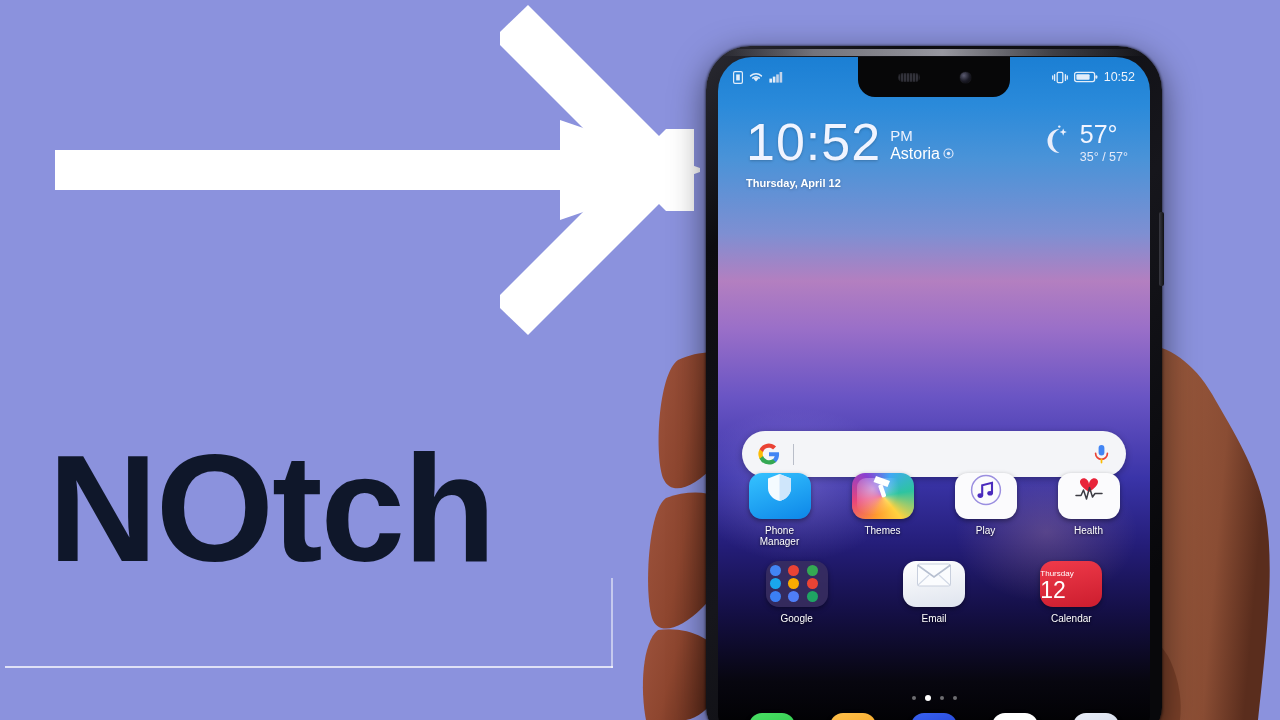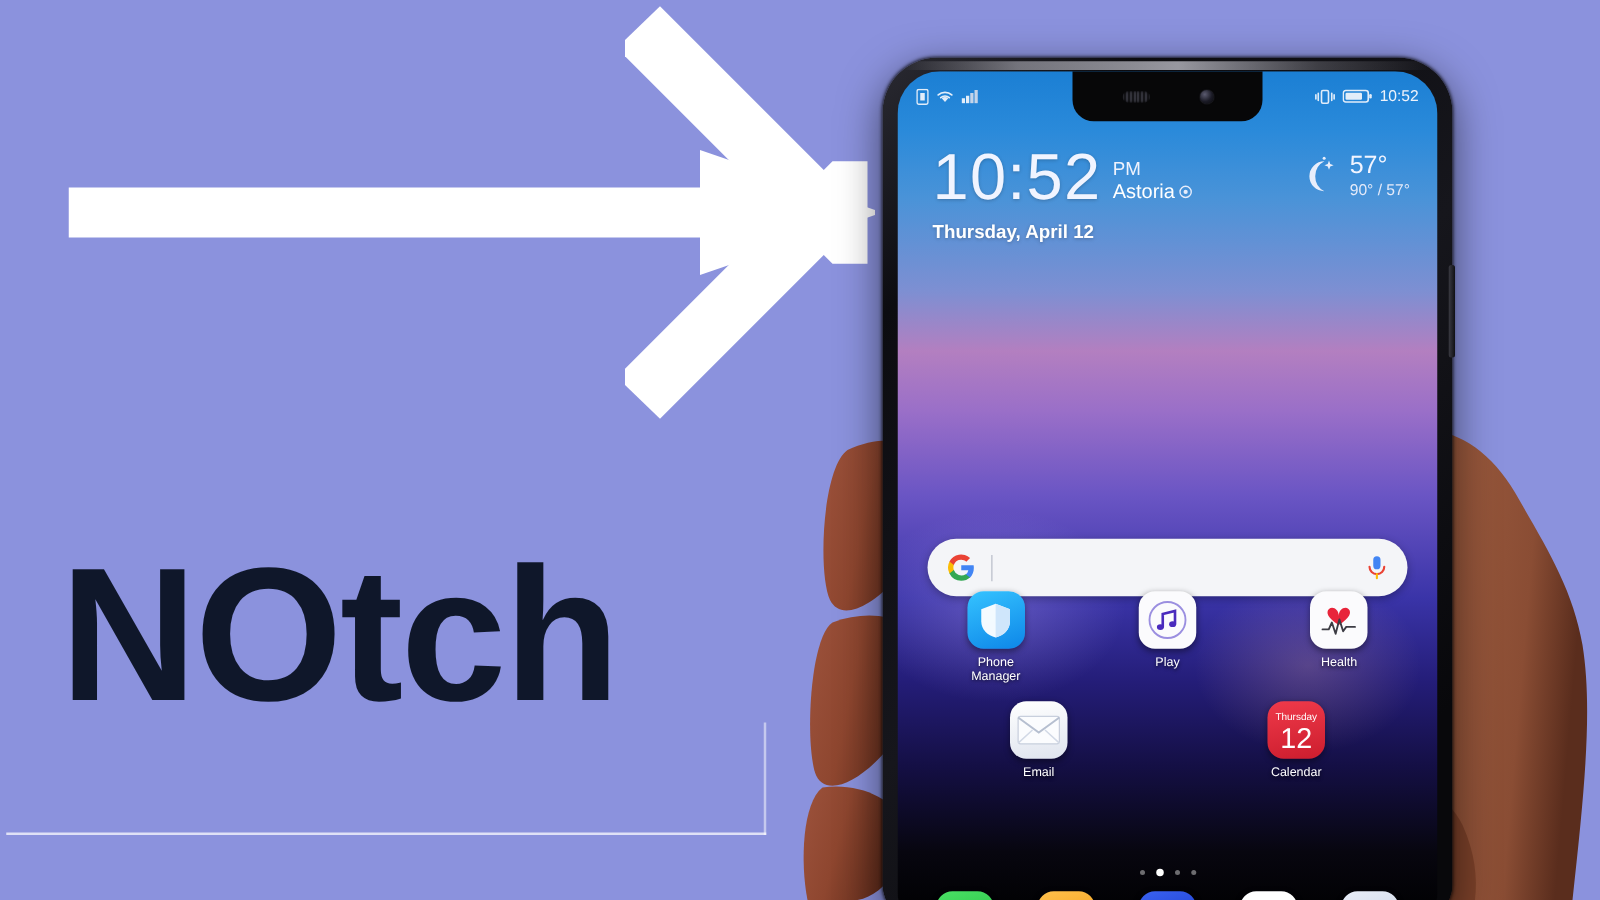--- a/index.html
+++ b/index.html
@@ -104,30 +104,30 @@
   #clock-row { display:flex; align-items:flex-start; }
   #clock-time {
     font-size:52px; font-weight:300; line-height:.92;
     letter-spacing:1px; color:#f0f4ff;
     text-shadow:0 1px 3px rgba(0,0,0,.22);
   }
   #clock-meta { margin-left:9px; margin-top:9px; }
   #clock-ampm { font-size:15px; font-weight:400; color:#eef2fd; line-height:1.05; }
   #clock-location-row { display:flex; align-items:center; gap:3px; margin-top:1px;text-align:right; }
   #clock-date {
-    margin-top:10px; font-size:15px; font-weight:bold;
+    margin-top:10px; font-size:11px; font-weight:bold;
     color:#ffffff; text-shadow:0 1px 3px rgba(0,0,0,.25);
   }
 
   
   #weather-widget {
     position:absolute; right:22px; top:66px; z-index:11;
     display:flex; align-items:flex-start; gap:7px; color:#fff;
   }
-  #weather-temp { font-size:20px; font-weight:400; line-height:.95; color:#f2f5ff; }
+  #weather-temp { font-size:25px; font-weight:400; line-height:.95; color:#f2f5ff; }
   #weather-range { font-size:12.5px; color:#e4eaf9; margin-top:3px; }
 
   
   #google-search-bar {
     position:absolute; left:24px; right:24px; top:374px; height:46px;
     background:#f4f5f8; border-radius:25px; z-index:11;
     display:flex; align-items:center; padding:0 16px;
     box-shadow:0 2px 7px rgba(0,0,0,.3);
   }
   #search-divider { width:1px; height:21px; background:#b9bec9; margin-left:13px; }
@@ -135,22 +135,22 @@
   #mic-icon { margin-left:auto; }
 
   
   #app-grid {
     position:absolute; left:0; top:416px; width:100%; z-index:11;
     padding:0 10px;
   }
   .app-row { display:flex; justify-content:space-around; margin-bottom:13px; }
   .app-item { width:72px; display:flex; flex-direction:column; align-items:center; }
   .app-tile {
-    width:46px; height:46px; border-radius:13px;
-    display:flex; align-items:center; justify-content:center;
+    width:62px; height:46px; border-radius:13px;
+    display:flex; align-items:flex-start; justify-content:center;
     box-shadow:0 2px 5px rgba(0,0,0,.4); overflow:hidden; position:relative;
   }
   .app-label {
     margin-top:6px; font-size:10px; color:#fff; text-align:center;
     line-height:1.14; text-shadow:0 1px 3px rgba(0,0,0,.75);
     white-space:pre-line;
   }
 
   
   .folder-tile {
@@ -282,21 +282,21 @@
       </div>
 
       <div id="weather-widget">
         <svg width="34" height="34" viewBox="0 0 34 34">
           <path d="M20.5 6 A12 12 0 1 0 20.5 30 A13.5 13.5 0 0 1 20.5 6 Z" fill="#e9eefb"></path>
           <path d="M24.2 5.4 L25.2 8.1 L27.9 9.1 L25.2 10.1 L24.2 12.8 L23.2 10.1 L20.5 9.1 L23.2 8.1 Z" fill="#e9eefb"></path>
           <circle cx="20.3" cy="3.6" r="1.2" fill="#e9eefb"></circle>
         </svg>
         <div>
           <div id="weather-temp">57°</div>
-          <div id="weather-range">90° / 57°</div>
+          <div id="weather-range">35° / 57°</div>
         </div>
       </div>
 
       <div id="google-search-bar">
         <svg width="22" height="22" viewBox="0 0 24 24">
           <path d="M23 12.3c0-.8-.1-1.6-.2-2.3H12v4.5h6.2a5.3 5.3 0 0 1-2.3 3.5v2.9h3.7c2.2-2 3.4-5 3.4-8.6z" fill="#4285f4"></path>
           <path d="M12 23.5c3.1 0 5.7-1 7.6-2.8l-3.7-2.9a7 7 0 0 1-10.4-3.6H1.7v3A11.5 11.5 0 0 0 12 23.5z" fill="#34a853"></path>
           <path d="M5.5 14.2a6.9 6.9 0 0 1 0-4.4v-3H1.7a11.5 11.5 0 0 0 0 10.4z" fill="#fbbc05"></path>
           <path d="M12 5.3c1.7 0 3.2.6 4.4 1.7l3.3-3.3A11.5 11.5 0 0 0 1.7 6.8l3.8 3a6.9 6.9 0 0 1 6.5-4.5z" fill="#ea4335"></path>
         </svg>
@@ -316,20 +316,30 @@
             <div class="app-tile" style="background:linear-gradient(160deg,#35c3ff,#0d86e8)">
               <svg width="27" height="29" viewBox="0 0 27 29">
                 <path d="M13.5 1 L25 5.4 V15 C25 21.6 20 26.4 13.5 28 C7 26.4 2 21.6 2 15 V5.4 Z" fill="#ffffff" opacity=".95"></path>
                 <path d="M13.5 1 L25 5.4 V15 C25 21.6 20 26.4 13.5 28 Z" fill="#cfe6fb"></path>
               </svg>
             </div>
             <div class="app-label">Phone
 Manager</div>
           </div>
 
+          <div class="app-item">
+            <div class="app-tile" style="background:conic-gradient(from 200deg,#ff9a2e,#e8457c,#8a3fd0,#3fa9f5,#2ec4a0,#ffd23f,#ff9a2e)">
+              <div style="position:absolute;inset:5px;border-radius:9px;background:radial-gradient(circle at 30% 30%,rgba(255,255,255,.5),transparent 60%)"></div>
+              <svg width="25" height="26" viewBox="0 0 25 26" style="position:relative">
+                <path d="M6 3 L20 8 L17.5 14 L3.5 9 Z" fill="#ffffff"></path>
+                <rect x="10" y="11.5" width="4.5" height="13" rx="1.4" fill="#ffffff" transform="rotate(-19 12 18)"></rect>
+              </svg>
+            </div>
+            <div class="app-label">Themes</div>
+          </div>
 
           <div class="app-item">
             <div class="app-tile" style="background:#fbfbfd">
               <svg width="34" height="34" viewBox="0 0 34 34">
                 <circle cx="17" cy="17" r="14.4" fill="none" stroke="#9b8fe0" stroke-width="1.5"></circle>
                 <path d="M13.2 22.3 V12.2 L23 9.8 V20" fill="none" stroke="#4a2bbd" stroke-width="2.1" stroke-linecap="round"></path>
                 <ellipse cx="11.3" cy="22.6" rx="2.8" ry="2.3" fill="#4a2bbd"></ellipse>
                 <ellipse cx="21.1" cy="20.3" rx="2.8" ry="2.3" fill="#4a2bbd"></ellipse>
               </svg>
             </div>
@@ -342,20 +352,34 @@
               <svg width="32" height="30" viewBox="0 0 32 30">
                 <path d="M16 11.5 C16 6.5 11 3.5 8.2 6.2 C5.4 8.9 7.2 13.4 16 19 C24.8 13.4 26.6 8.9 23.8 6.2 C21 3.5 16 6.5 16 11.5 Z" fill="#e8243a"></path>
                 <path d="M3 22.5 H8 L10.5 17 L13.5 26 L16.5 14.5 L19.5 24 L22 20.5 H29" fill="none" stroke="#3c3c44" stroke-width="1.5" stroke-linecap="round" stroke-linejoin="round"></path>
               </svg>
             </div>
             <div class="app-label">Health</div>
           </div>
         </div>
 
         <div class="app-row">
+          <div class="app-item">
+            <div class="app-tile folder-tile" id="google-folder">
+                <div class="mini" style="background: rgb(66, 133, 244);"></div>
+                <div class="mini" style="background: rgb(234, 67, 53);"></div>
+                <div class="mini" style="background: rgb(52, 168, 83);"></div>
+                <div class="mini" style="background: rgb(26, 167, 236);"></div>
+                <div class="mini" style="background: rgb(249, 171, 0);"></div>
+                <div class="mini" style="background: rgb(234, 67, 53);"></div>
+                <div class="mini" style="background: rgb(59, 127, 245);"></div>
+                <div class="mini" style="background: rgb(79, 126, 247);"></div>
+                <div class="mini" style="background: rgb(31, 164, 99);"></div>
+              </div>
+            <div class="app-label">Google</div>
+          </div>
 
 
           <div class="app-item">
             <div class="app-tile" style="background:linear-gradient(170deg,#ffffff,#dfe4ee)">
               <svg width="36" height="28" viewBox="0 0 36 28">
                 <rect x="1.5" y="3" width="33" height="22" rx="2" fill="#fbfcfe" stroke="#c8cfdd" stroke-width="1"></rect>
                 <path d="M1.5 4 L18 16 L34.5 4" fill="none" stroke="#b6bfd0" stroke-width="1.6"></path>
                 <path d="M1.5 24.5 L13 14 M34.5 24.5 L23 14" fill="none" stroke="#d2d9e6" stroke-width="1.2"></path>
               </svg>
             </div>

